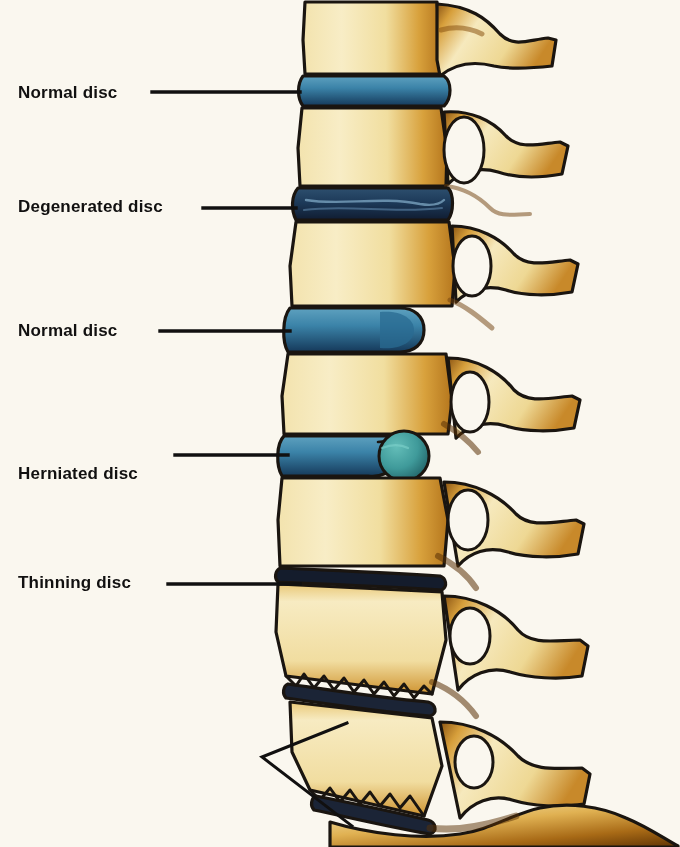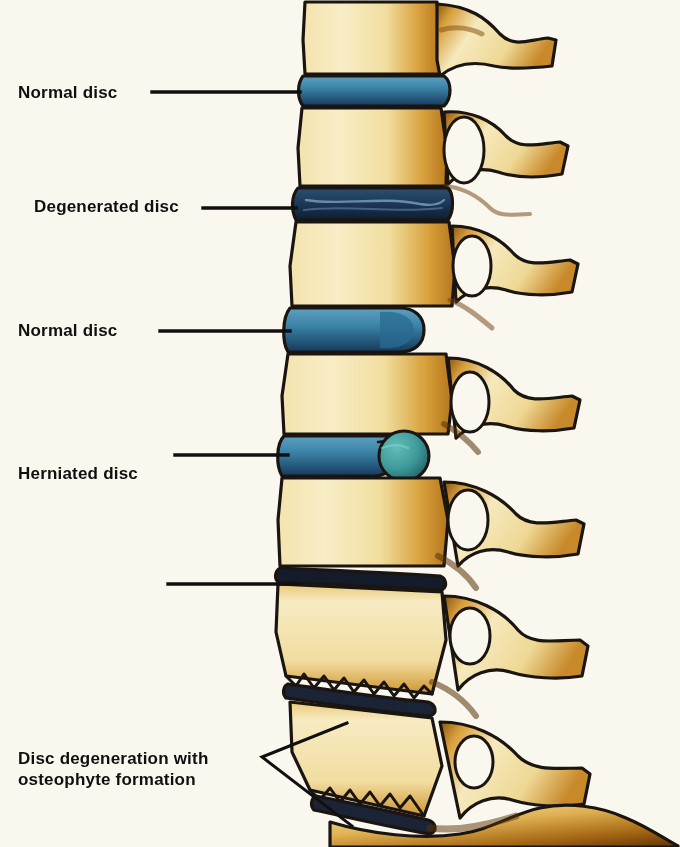--- a/index.html
+++ b/index.html
@@ -176,23 +176,22 @@
       <line x1="203" y1="208" x2="296" y2="208"></line>
       <line x1="160" y1="331" x2="290" y2="331"></line>
       <line x1="175" y1="455" x2="288" y2="455"></line>
       <line x1="168" y1="584" x2="300" y2="584"></line>
       <path d="M347,723 L262,757 L352,826" stroke-width="3"></path>
     </g>
   </svg>
 
   <div class="lbl" style="left:18px;top:82px;">Normal disc</div>
 
-  <div class="lbl" style="left:34px;top:196px;">Degenerated disc</div>
+  <div class="lbl" style="left:18px;top:196px;">Degenerated disc</div>
 
   <div class="lbl" style="left:18px;top:320px;">Normal disc</div>
 
   <div class="lbl" style="left:18px;top:463px;">Herniated disc</div>
 
+  <div class="lbl" style="left:18px;top:572px;">Thinning disc</div>
 
-  <div class="lbl two" style="left:18px;top:748px;">Disc degeneration with
-osteophyte formation</div>
 
 </div>
 
 </body></html>

